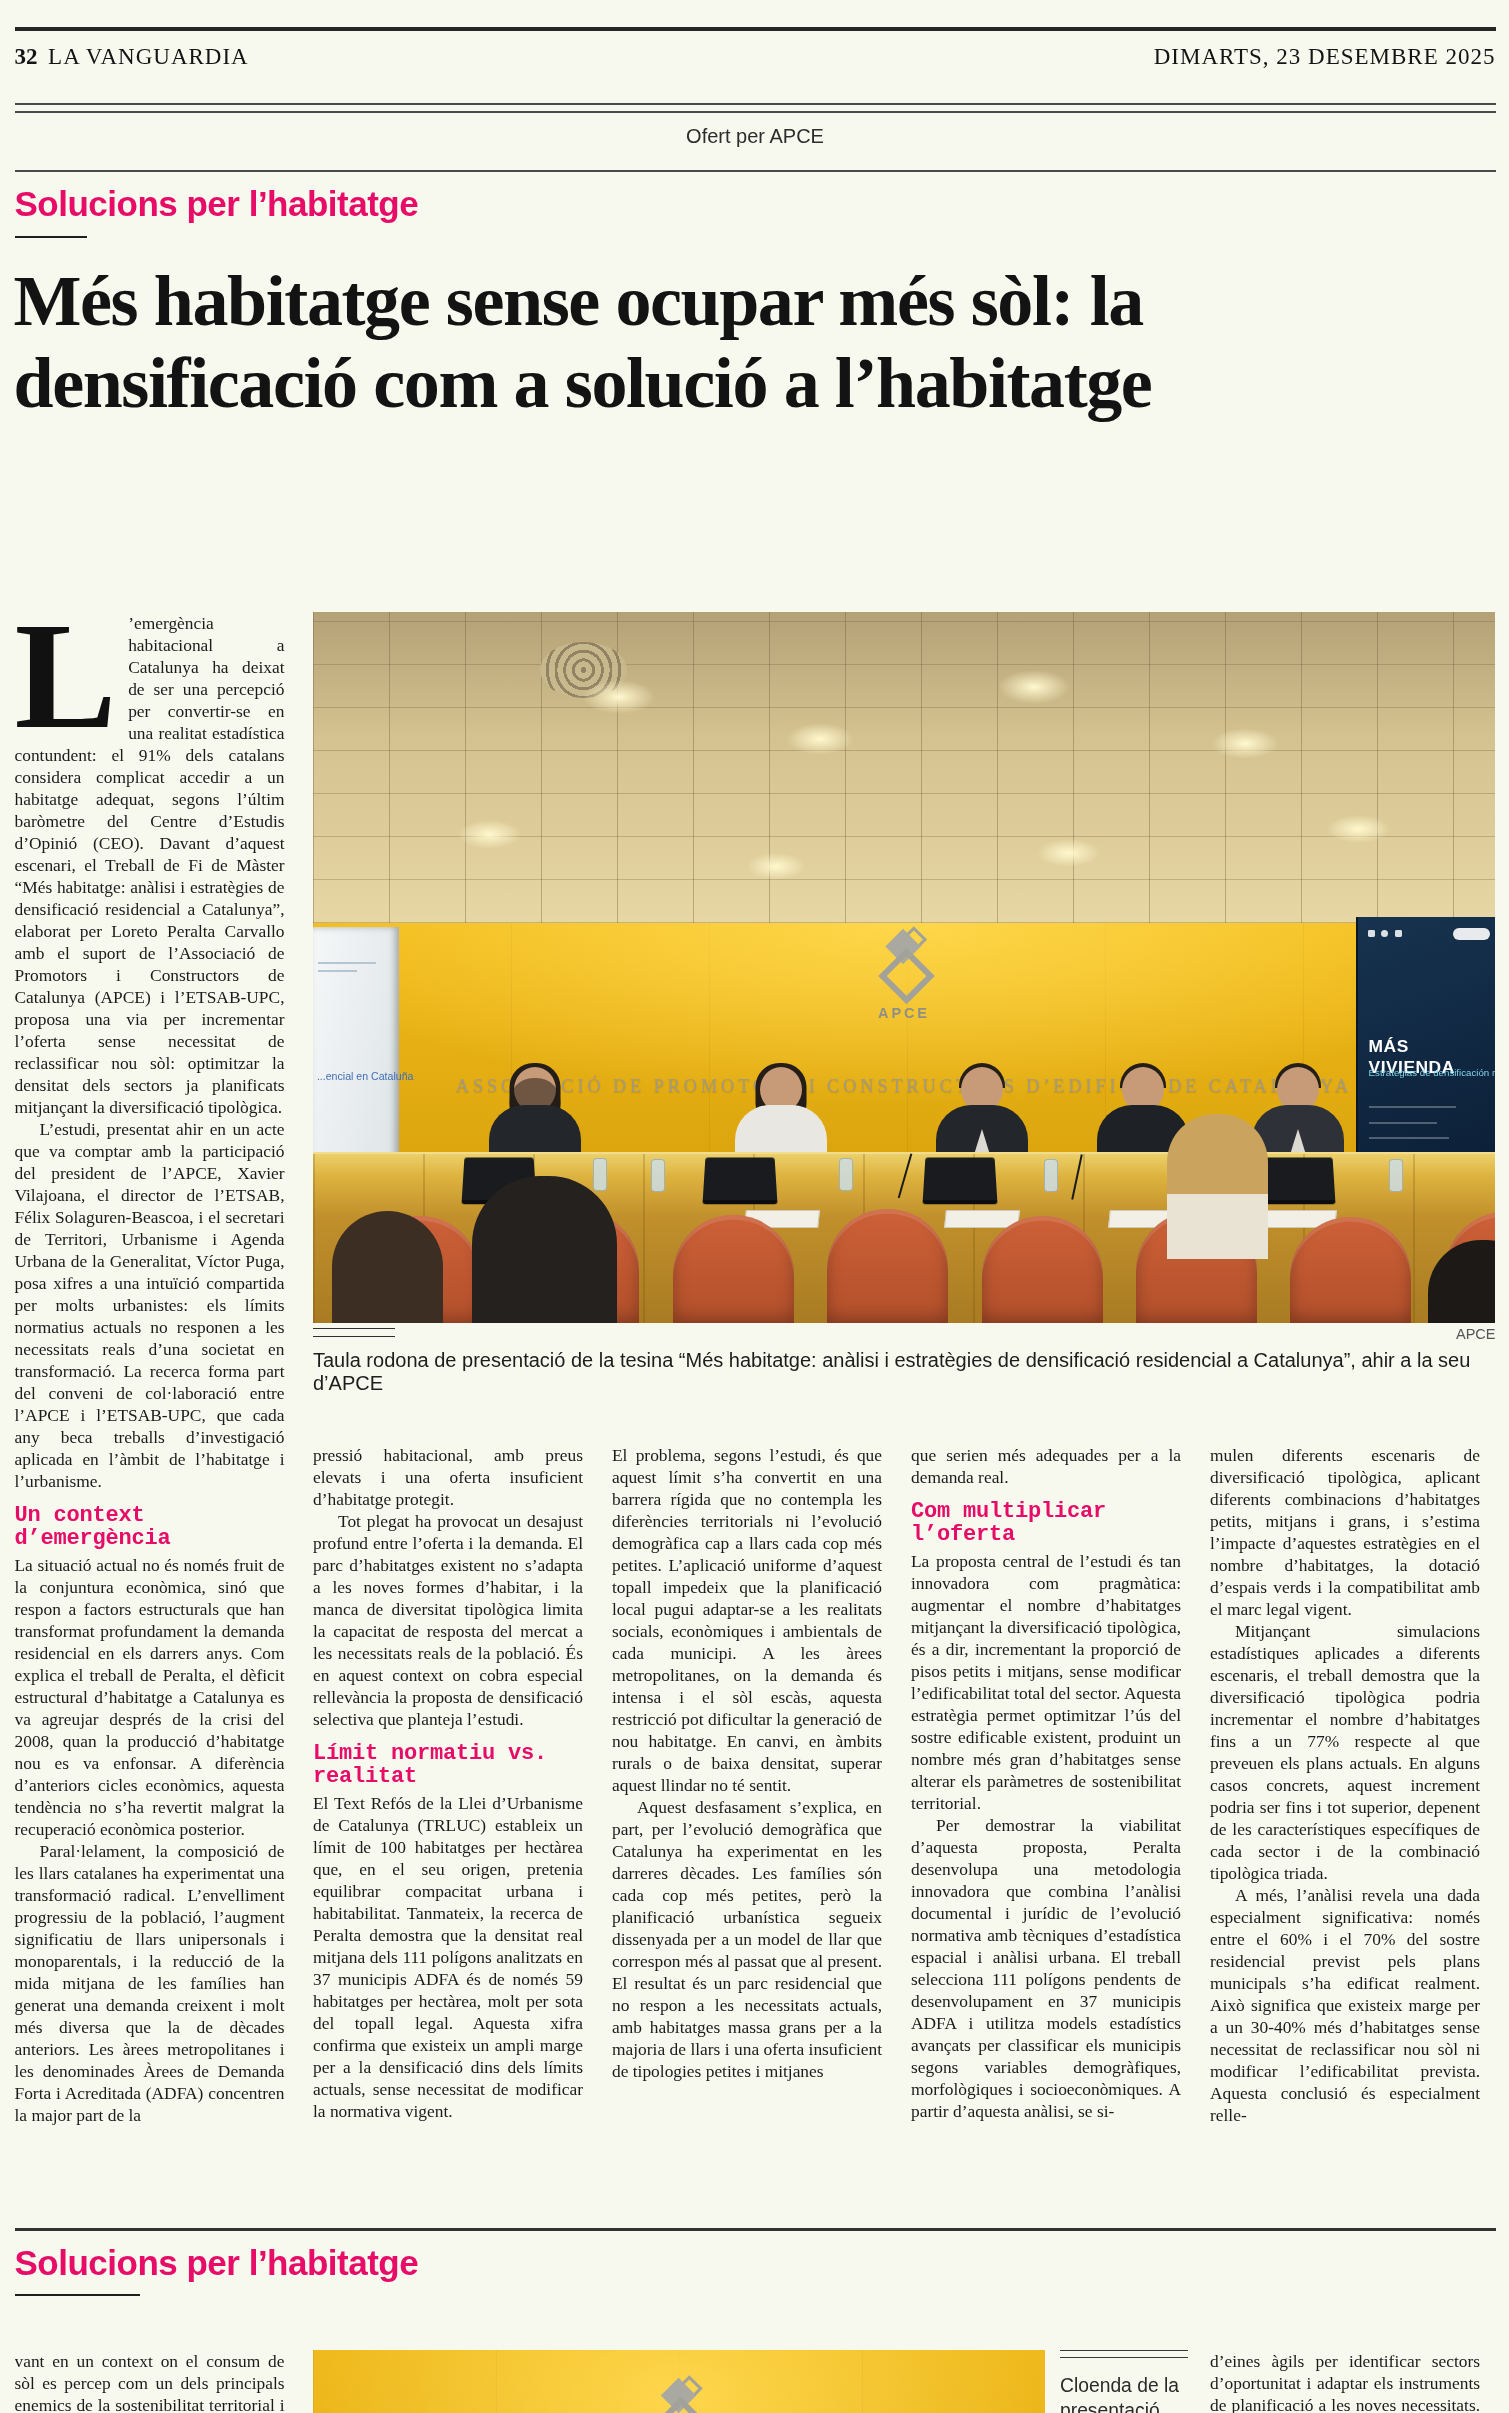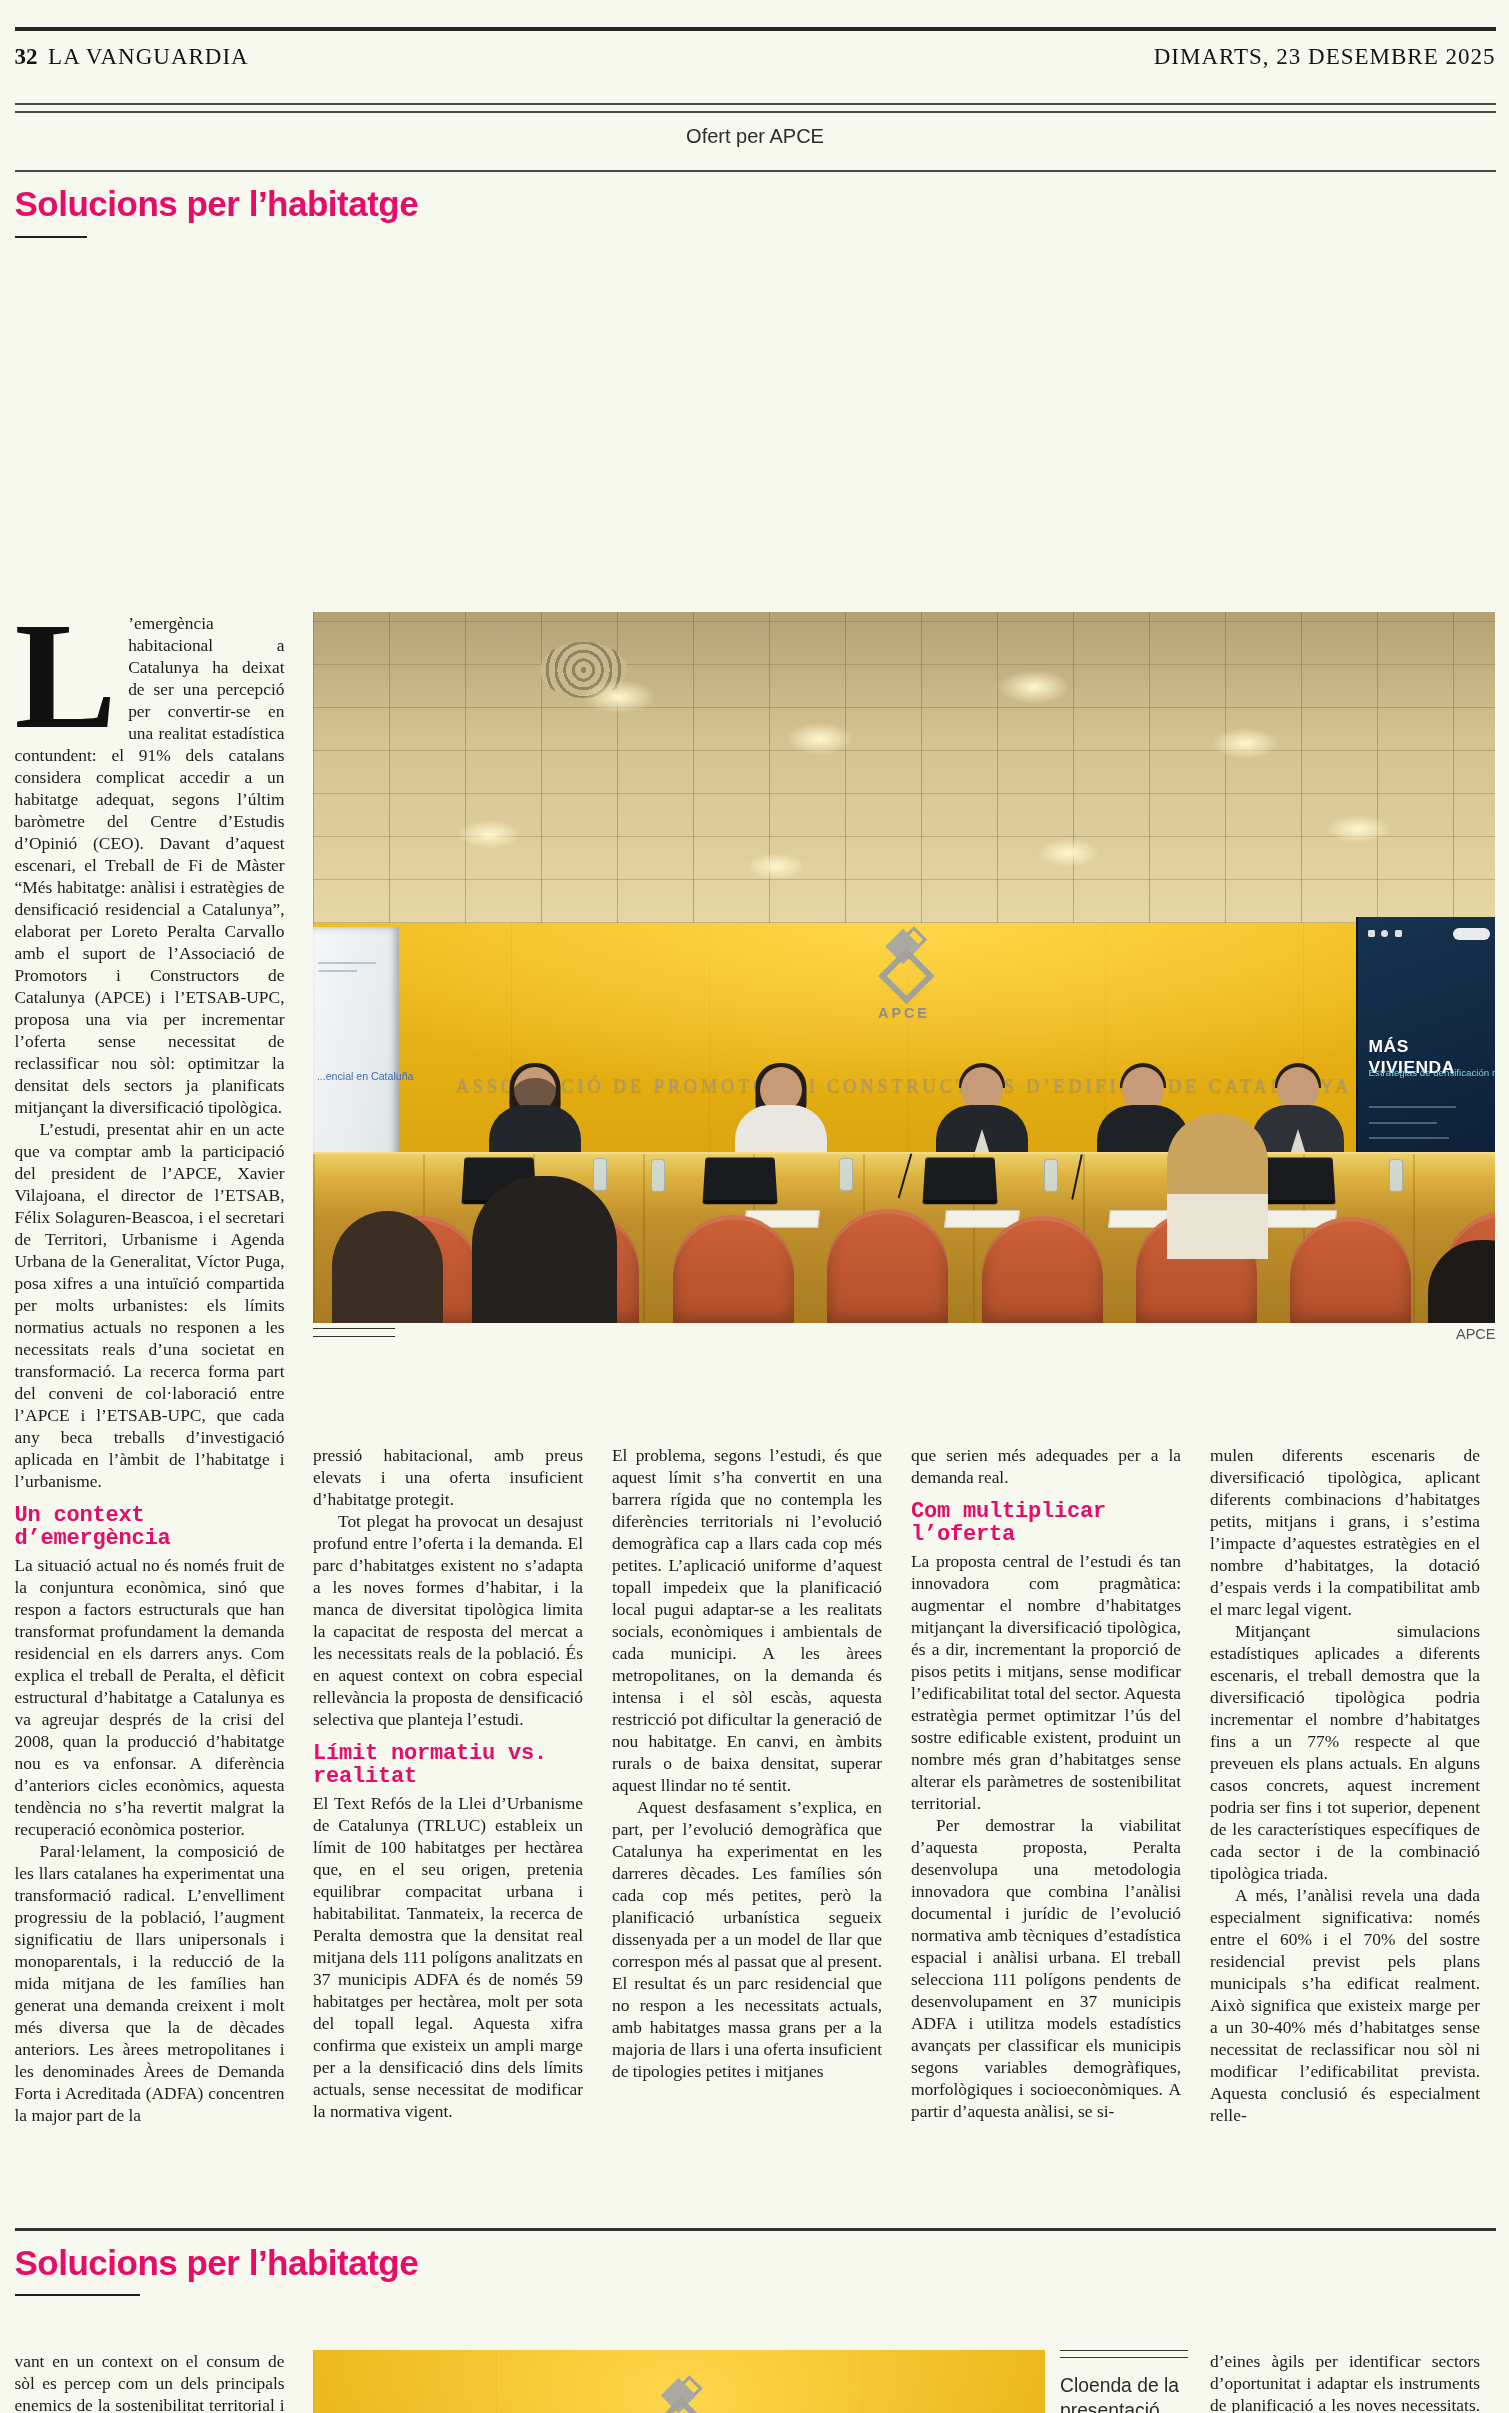--- a/index.html
+++ b/index.html
@@ -146,20 +146,24 @@
   </div>
   <div class="mast" id="mast-date">DIMARTS, 23 DESEMBRE 2025</div>
   <div class="rule" id="dbl-a"></div>
   <div class="rule" id="dbl-b"></div>
   <div id="sponsor">Ofert per APCE</div>
   <div class="rule" id="rule-sponsor"></div>
 
   <div class="banner" id="banner1">Solucions per l’habitatge</div>
   <div class="rule" id="banner1-line"></div>
 
+  <h1 id="headline" style="margin:0;">
+    <span>Més habitatge sense ocupar més sòl: la</span>
+    <span>densificació com a solució a l’habitatge</span>
+  </h1>
 
   <div class="col" id="col1">
       <p class="para drop"><span class="dropcap">L</span>’emergència habitacional a Catalunya ha deixat de ser una percepció per convertir-se en una realitat estadística contundent: el 91% dels catalans considera complicat accedir a un habitatge adequat, segons l’últim baròmetre del Centre d’Estudis d’Opinió (CEO). Davant d’aquest escenari, el Treball de Fi de Màster “Més habitatge: anàlisi i estratègies de densificació residencial a Catalunya”, elaborat per Loreto Peralta Carvallo amb el suport de l’Associació de Promotors i Constructors de Catalunya (APCE) i l’ETSAB-UPC, proposa una via per incrementar l’oferta sense necessitat de reclassificar nou sòl: optimitzar la densitat dels sectors ja planificats mitjançant la diversificació tipològica.</p>
       <p class="para">L’estudi, presentat ahir en un acte que va comptar amb la participació del president de l’APCE, Xavier Vilajoana, el director de l’ETSAB, Félix Solaguren-Beascoa, i el secretari de Territori, Urbanisme i Agenda Urbana de la Generalitat, Víctor Puga, posa xifres a una intuïció compartida per molts urbanistes: els límits normatius actuals no responen a les necessitats reals d’una societat en transformació. La recerca forma part del conveni de col·laboració entre l’APCE i l’ETSAB-UPC, que cada any beca treballs d’investigació aplicada en l’àmbit de l’habitatge i l’urbanisme.</p>
       <h3 class="subhead">Un context d’emergència</h3>
       <p class="para">La situació actual no és només fruit de la conjuntura econòmica, sinó que respon a factors estructurals que han transformat profundament la demanda residencial en els darrers anys. Com explica el treball de Peralta, el dèficit estructural d’habitatge a Catalunya es va agreujar després de la crisi del 2008, quan la producció d’habitatge nou es va enfonsar. A diferència d’anteriors cicles econòmics, aquesta tendència no s’ha revertit malgrat la recuperació econòmica posterior.</p>
       <p class="para">Paral·lelament, la composició de les llars catalanes ha experimentat una transformació radical. L’envelliment progressiu de la població, l’augment significatiu de llars unipersonals i monoparentals, i la reducció de la mida mitjana de les famílies han generat una demanda creixent i molt més diversa que la de dècades anteriors. Les àrees metropolitanes i les denominades Àrees de Demanda Forta i Acreditada (ADFA) concentren la major part de la</p>
     </div>
   <div class="col" id="col2">
       <p class="para cont">pressió habitacional, amb preus elevats i una oferta insuficient d’habitatge protegit.</p>
@@ -279,20 +283,21 @@
     <div class="chair" style="left:977px;top:605px;width:121px;height:114px;"></div>
     <div class="chair" style="left:1132px;top:600px;width:121px;height:120px;"></div>
     <div class="aud" style="left:19.3px;top:599px;width:111px;height:113px;border-radius:56px 56px 0 0;background:#3c2e23;"></div>
     <div class="aud" style="left:159px;top:564px;width:145px;height:148px;border-radius:68px 68px 0 0;background:#24211e;"></div>
     <div class="aud" style="left:854px;top:502px;width:101px;height:145px;border-radius:48px 48px 0 0;background:linear-gradient(180deg,#caa45e 55%,#e9e3d4 55%);"></div>
     <div class="aud" style="left:1115px;top:628px;width:111px;height:84px;border-radius:53px 53px 0 0;background:#1d1916;"></div>
   </div>
 
   <div id="capmark1"></div>
   <div class="credit" id="credit1">APCE</div>
+  <div class="caption" id="caption1">Taula rodona de presentació de la tesina “Més habitatge: anàlisi i estratègies de densificació residencial a Catalunya”, ahir a la seu d’APCE</div>
 
   <div class="rule" id="rule-mid"></div>
   <div class="banner" id="banner2">Solucions per l’habitatge</div>
   <div class="rule" id="banner2-line"></div>
 
   <div class="col" id="colA">
       <p class="para cont">vant en un context on el consum de sòl es percep com un dels principals enemics de la sostenibilitat territorial i on existeix una pressió social creixent per limitar l’expansió urbanística.</p>
     </div>
 
   <div class="col" id="colE">

